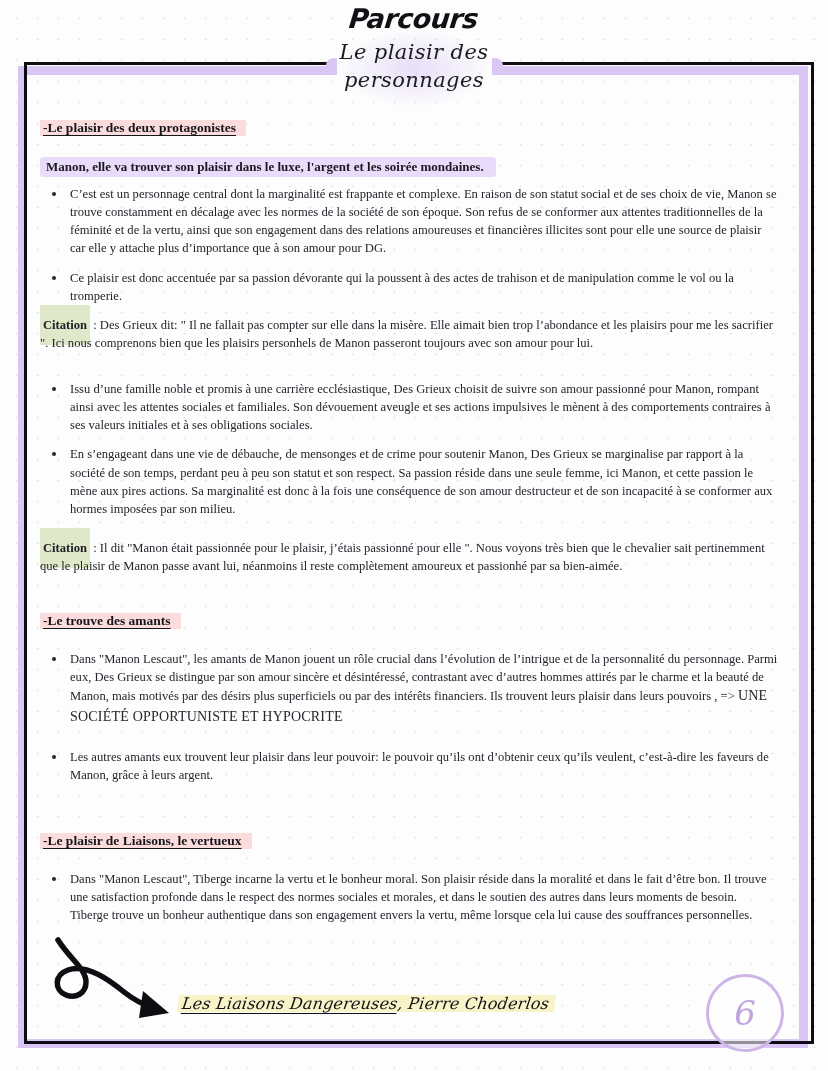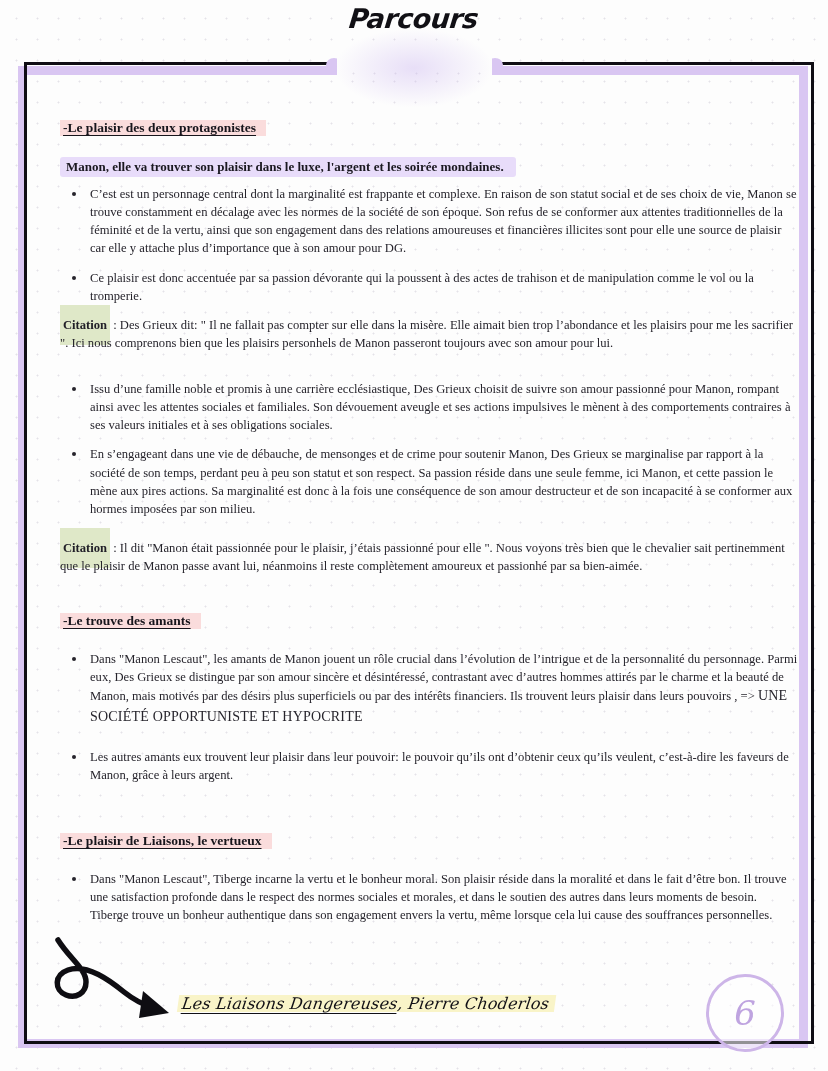--- a/index.html
+++ b/index.html
@@ -117,21 +117,21 @@
     width: 16px;
     height: 14px;
     border-radius: 50%;
     background: #d9c6f2;
     z-index: 2;
   }
 
   
   .content {
     position: absolute;
-    left: 60px;
+    left: 40px;
     top: 118px;
     width: 738px;
     z-index: 5;
     color: #25232b;
   }
 
   .sec-head {
     display: inline-block;
     font-size: 13.5px;
     font-weight: bold;
@@ -261,20 +261,24 @@
 
   <div class="frame-shadow"></div>
   <div class="frame"></div>
   <div class="gap-dot-left"></div>
   <div class="gap-dot-right"></div>
   <div class="frame-gap"></div>
 
   <div class="title-zone">
     <div class="title-glow"></div>
     <div class="title-main">Parcours</div>
+    <div class="title-sub">
+      <span>Le plaisir des</span>
+      <span>personnages</span>
+    </div>
   </div>
 
   <div class="content">
 
     <div class="sec-head-wrap">
       <span class="sec-head">-Le plaisir des deux protagonistes</span>
     </div>
 
     <div class="sub-head-wrap">
       <span class="sub-head">Manon, elle va trouver son plaisir dans le luxe, l'argent et les soirée mondaines.</span>

